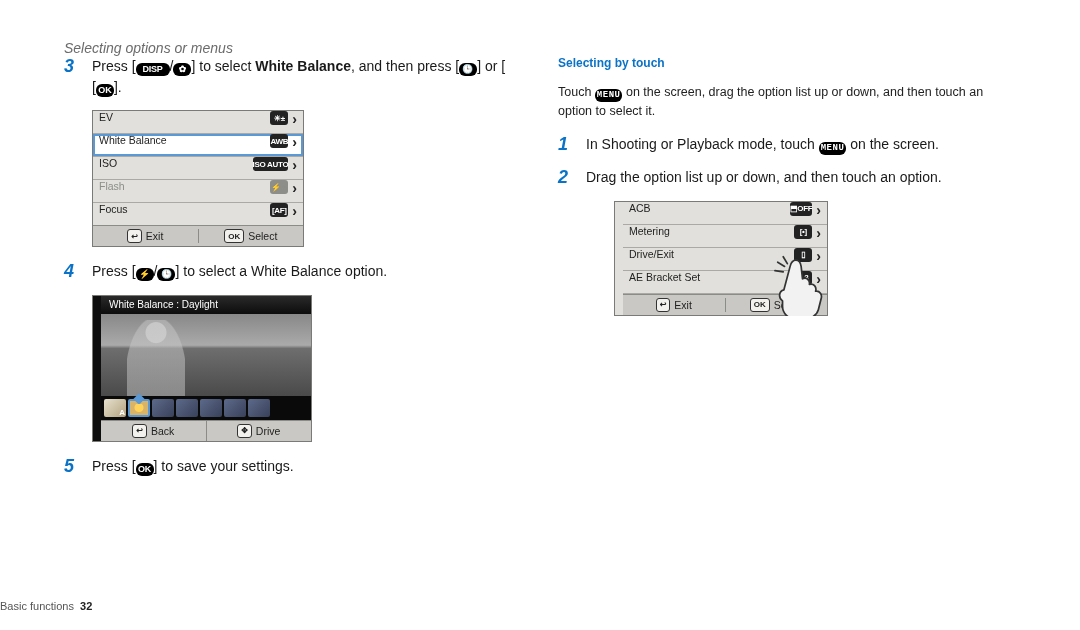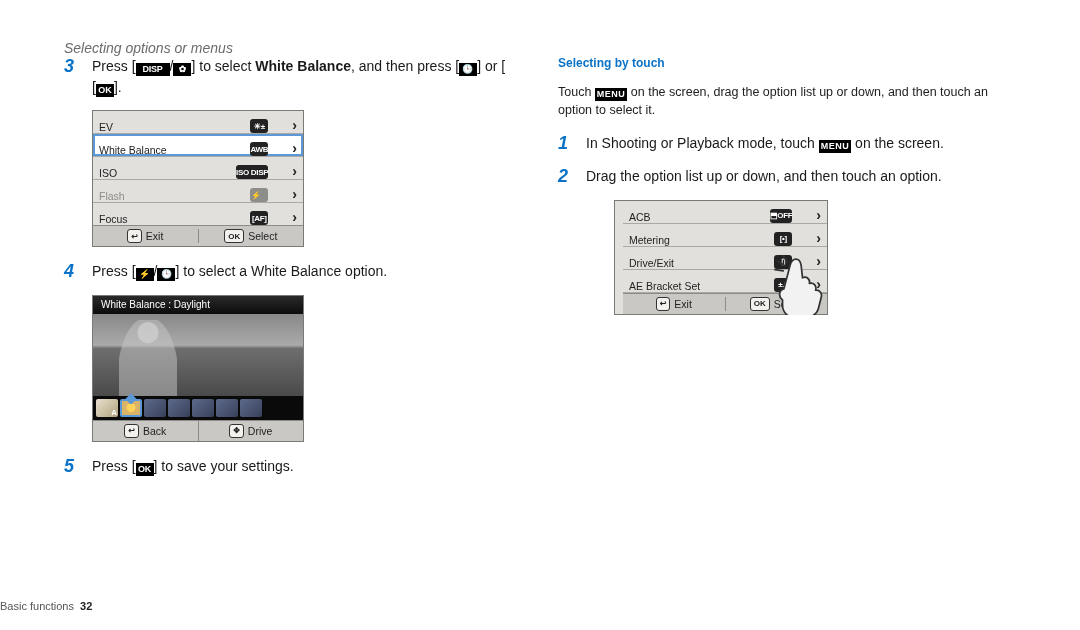--- a/index.html
+++ b/index.html
@@ -65,26 +65,25 @@
     width: 210px;
     border: 1px solid #7a7a76;
     margin: 8px 0 14px 28px;
     background: var(--lcd1);
     font-size: 10.5px;
     color: #222;
     position: relative;
   }
   .lcd .row {
     display: flex;
-    align-items: flex-end;
+    align-items: flex-start;
     height: 22px;
     padding: 0 6px;
     border-bottom: 1px solid #aaa9a5;
     position: relative;
-    gap: 20px;
   }
   .lcd .row .lbl { flex: 1; }
   .lcd .row.sel { background: #fff; box-shadow: inset 0 0 0 2px var(--sel); }
   .lcd .row.mut .lbl,
   .lcd .row.mut .chip { color: #8d8d89; }
   .lcd .chip {
     min-width: 18px; height: 14px;
     border-radius: 3px;
     background: #222; color: #fff;
     display: inline-flex; align-items: center; justify-content: center;
@@ -113,20 +112,21 @@
   }
 
   
   .wb {
     width: 210px;
     margin: 8px 0 14px 28px;
     border: 1px solid #7a7a76;
     background: #0e0e0e;
     font-size: 10.5px;
     position: relative;
+    padding-left: 8px;
   }
   .wb .top {
     height: 18px; color: #fff;
     display: flex; align-items: center; padding: 0 8px;
     font-size: 10px;
     background: linear-gradient(#2a2a2a,#0c0c0c);
   }
   .wb .photo {
     height: 82px;
     background: linear-gradient(180deg,#888 0%, #aaa 38%, #6e6e6e 42%, #4a4a4a 100%);
@@ -185,26 +185,26 @@
     pointer-events:none;
   }
 
   
   .g {
     display:inline-flex;
     align-items:center; justify-content:center;
     height: 13px; min-width: 14px;
     padding: 0 2px;
     background:#000; color:#fff;
-    border-radius:0;
+    border-radius:6px;
     font-size:9px; font-weight:800;
     vertical-align: -1px;
     letter-spacing: -0.2px;
   }
-  .g.menu { letter-spacing: 0.5px; font-family: Liberation Sans, sans-serif; }
+  .g.menu { letter-spacing: 0.5px; font-family: Liberation Mono, monospace; }
   .g.wide { min-width: 30px; }
 
   .footer {
     position: absolute;
     bottom: 18px; left: 0; width: 100%;
     text-align: left;
     font-size: 11px; color: #555;
   }
   .footer b { color: #222; font-weight: 700; }
 
@@ -237,21 +237,21 @@
           <span class="chev">›</span>
         </div>
         <div class="row sel">
           <span class="lbl">White Balance</span>
           <span class="chip">AWB</span>
           <span class="chev">›</span>
         </div>
         <div class="row">
           <span class="lbl">ISO</span>
           <span class="chip">ISO
-DISP</span>
+AUTO</span>
           <span class="chev">›</span>
         </div>
         <div class="row mut">
           <span class="lbl">Flash</span>
           <span class="chip" style="background:#8d8d89">⚡A</span>
           <span class="chev">›</span>
         </div>
         <div class="row" style="border-bottom:none">
           <span class="lbl">Focus</span>
           <span class="chip">[AF]</span>

